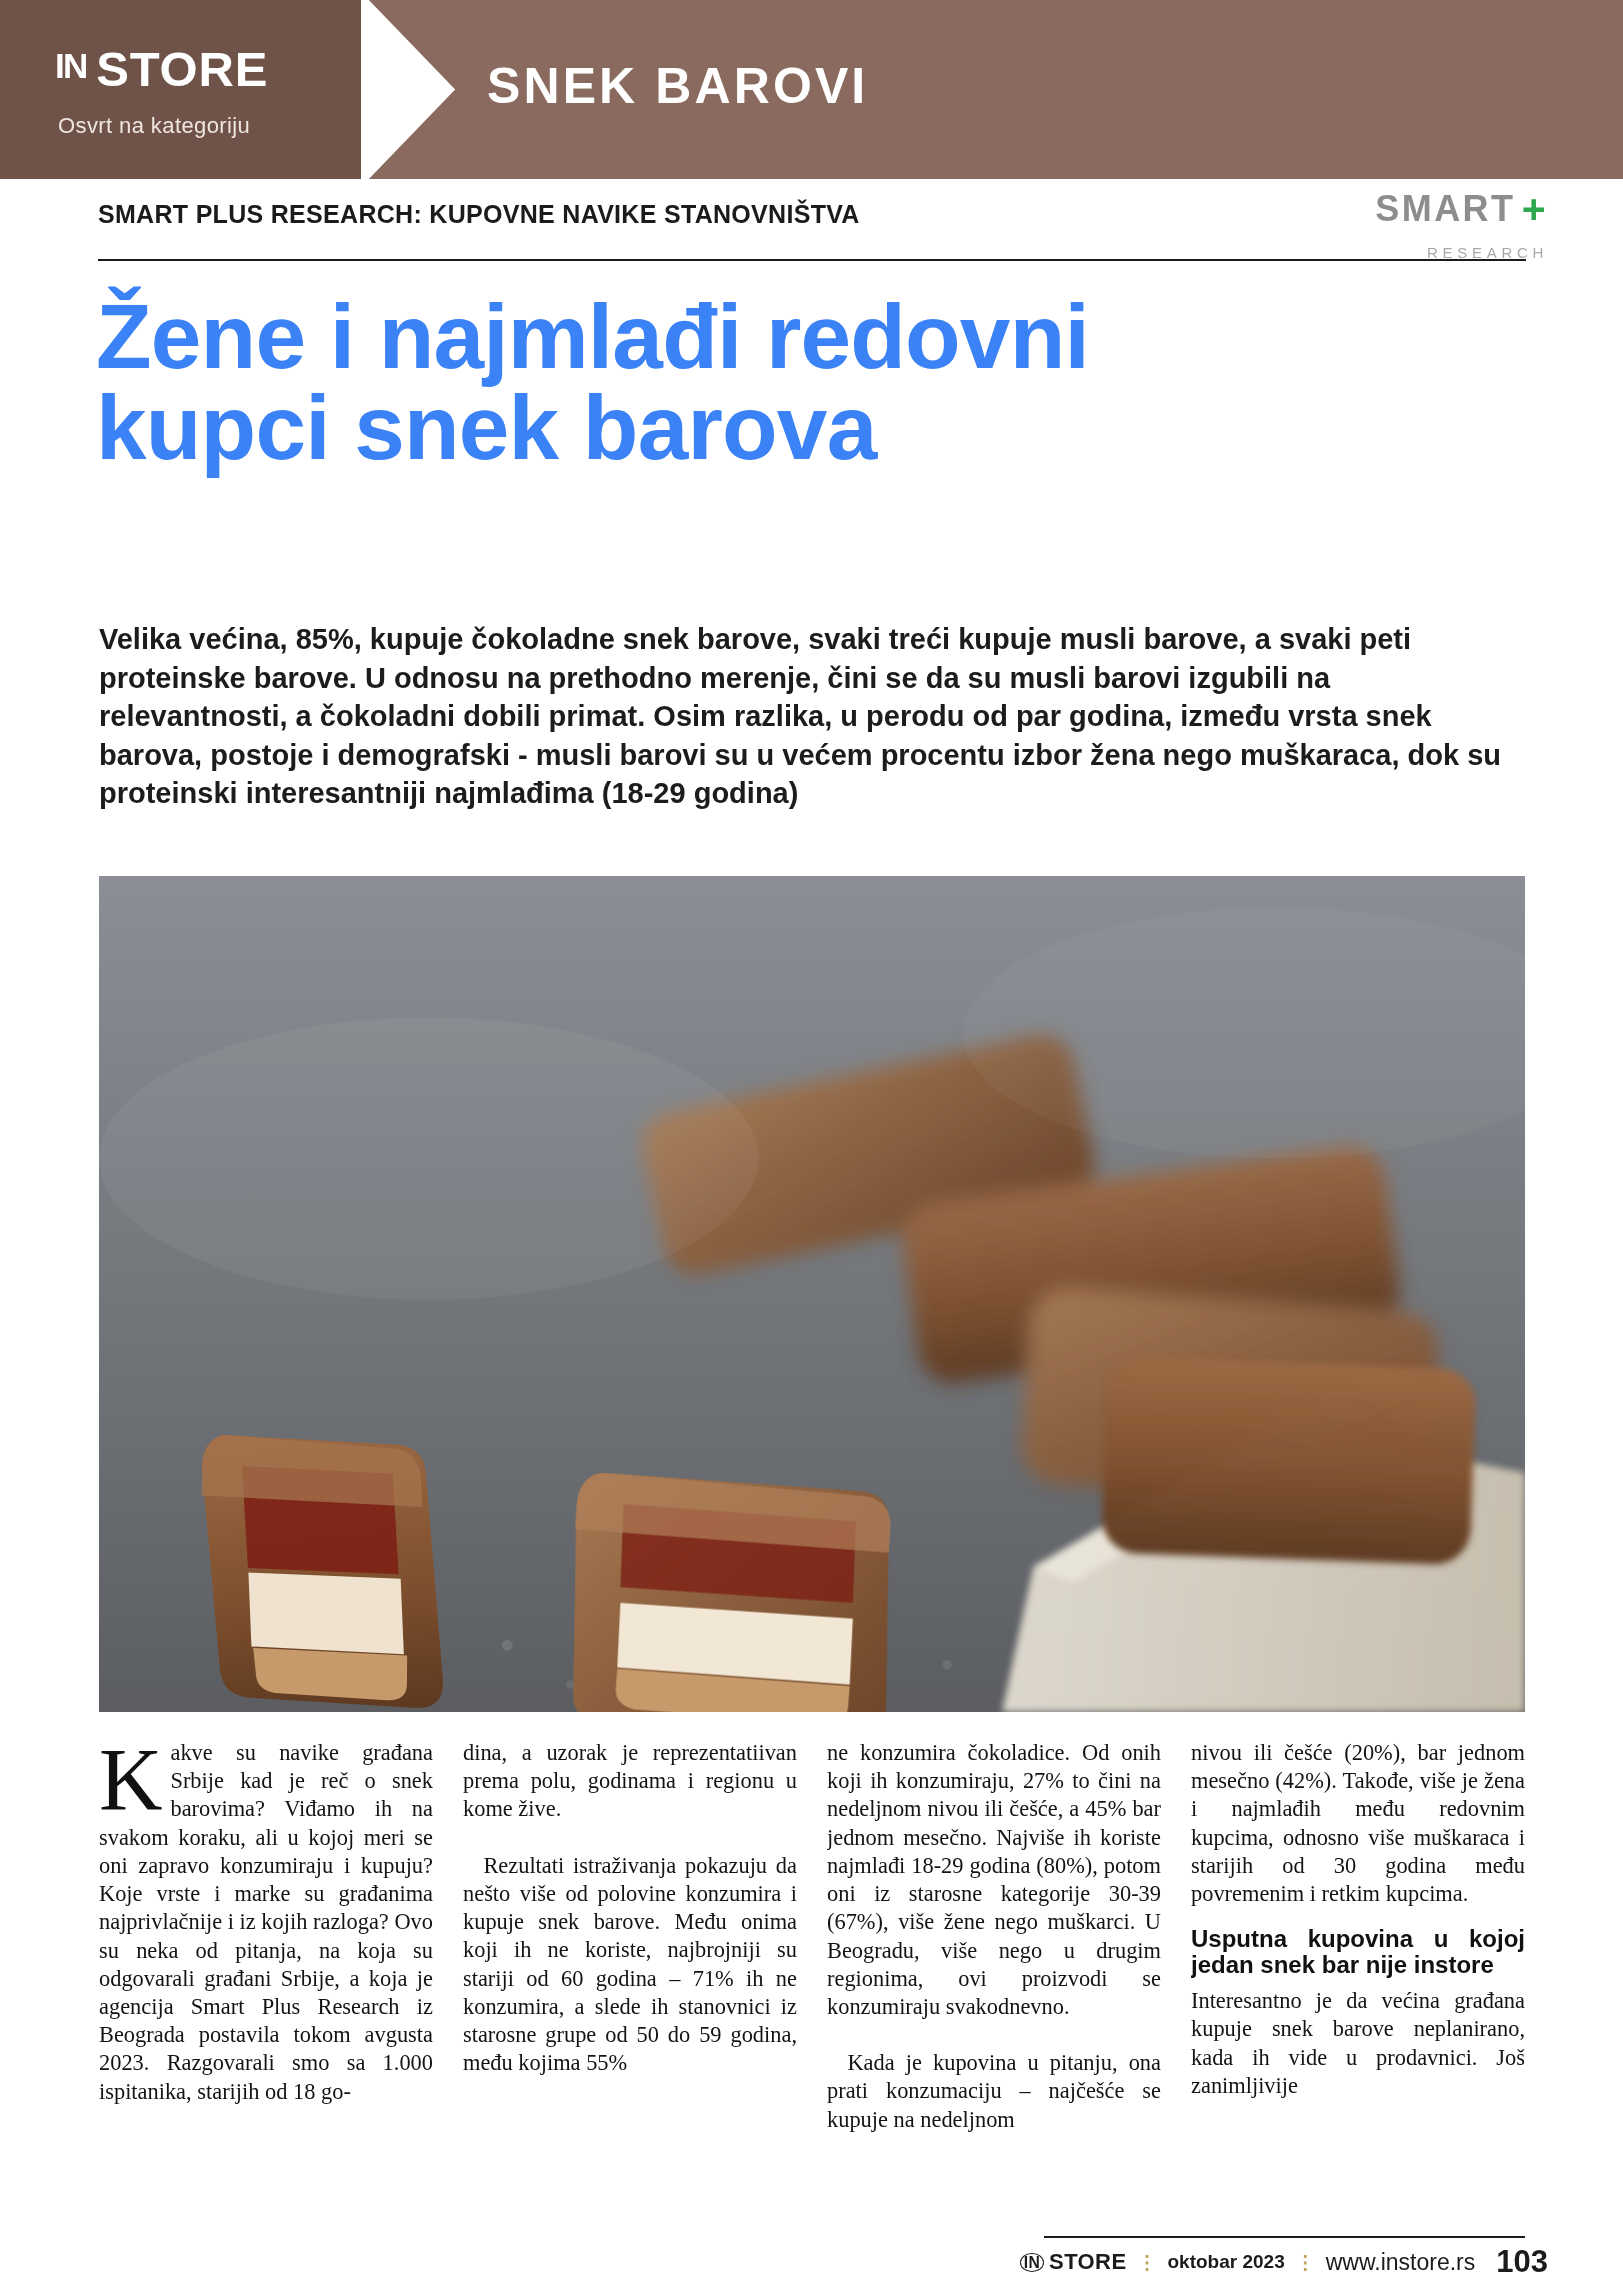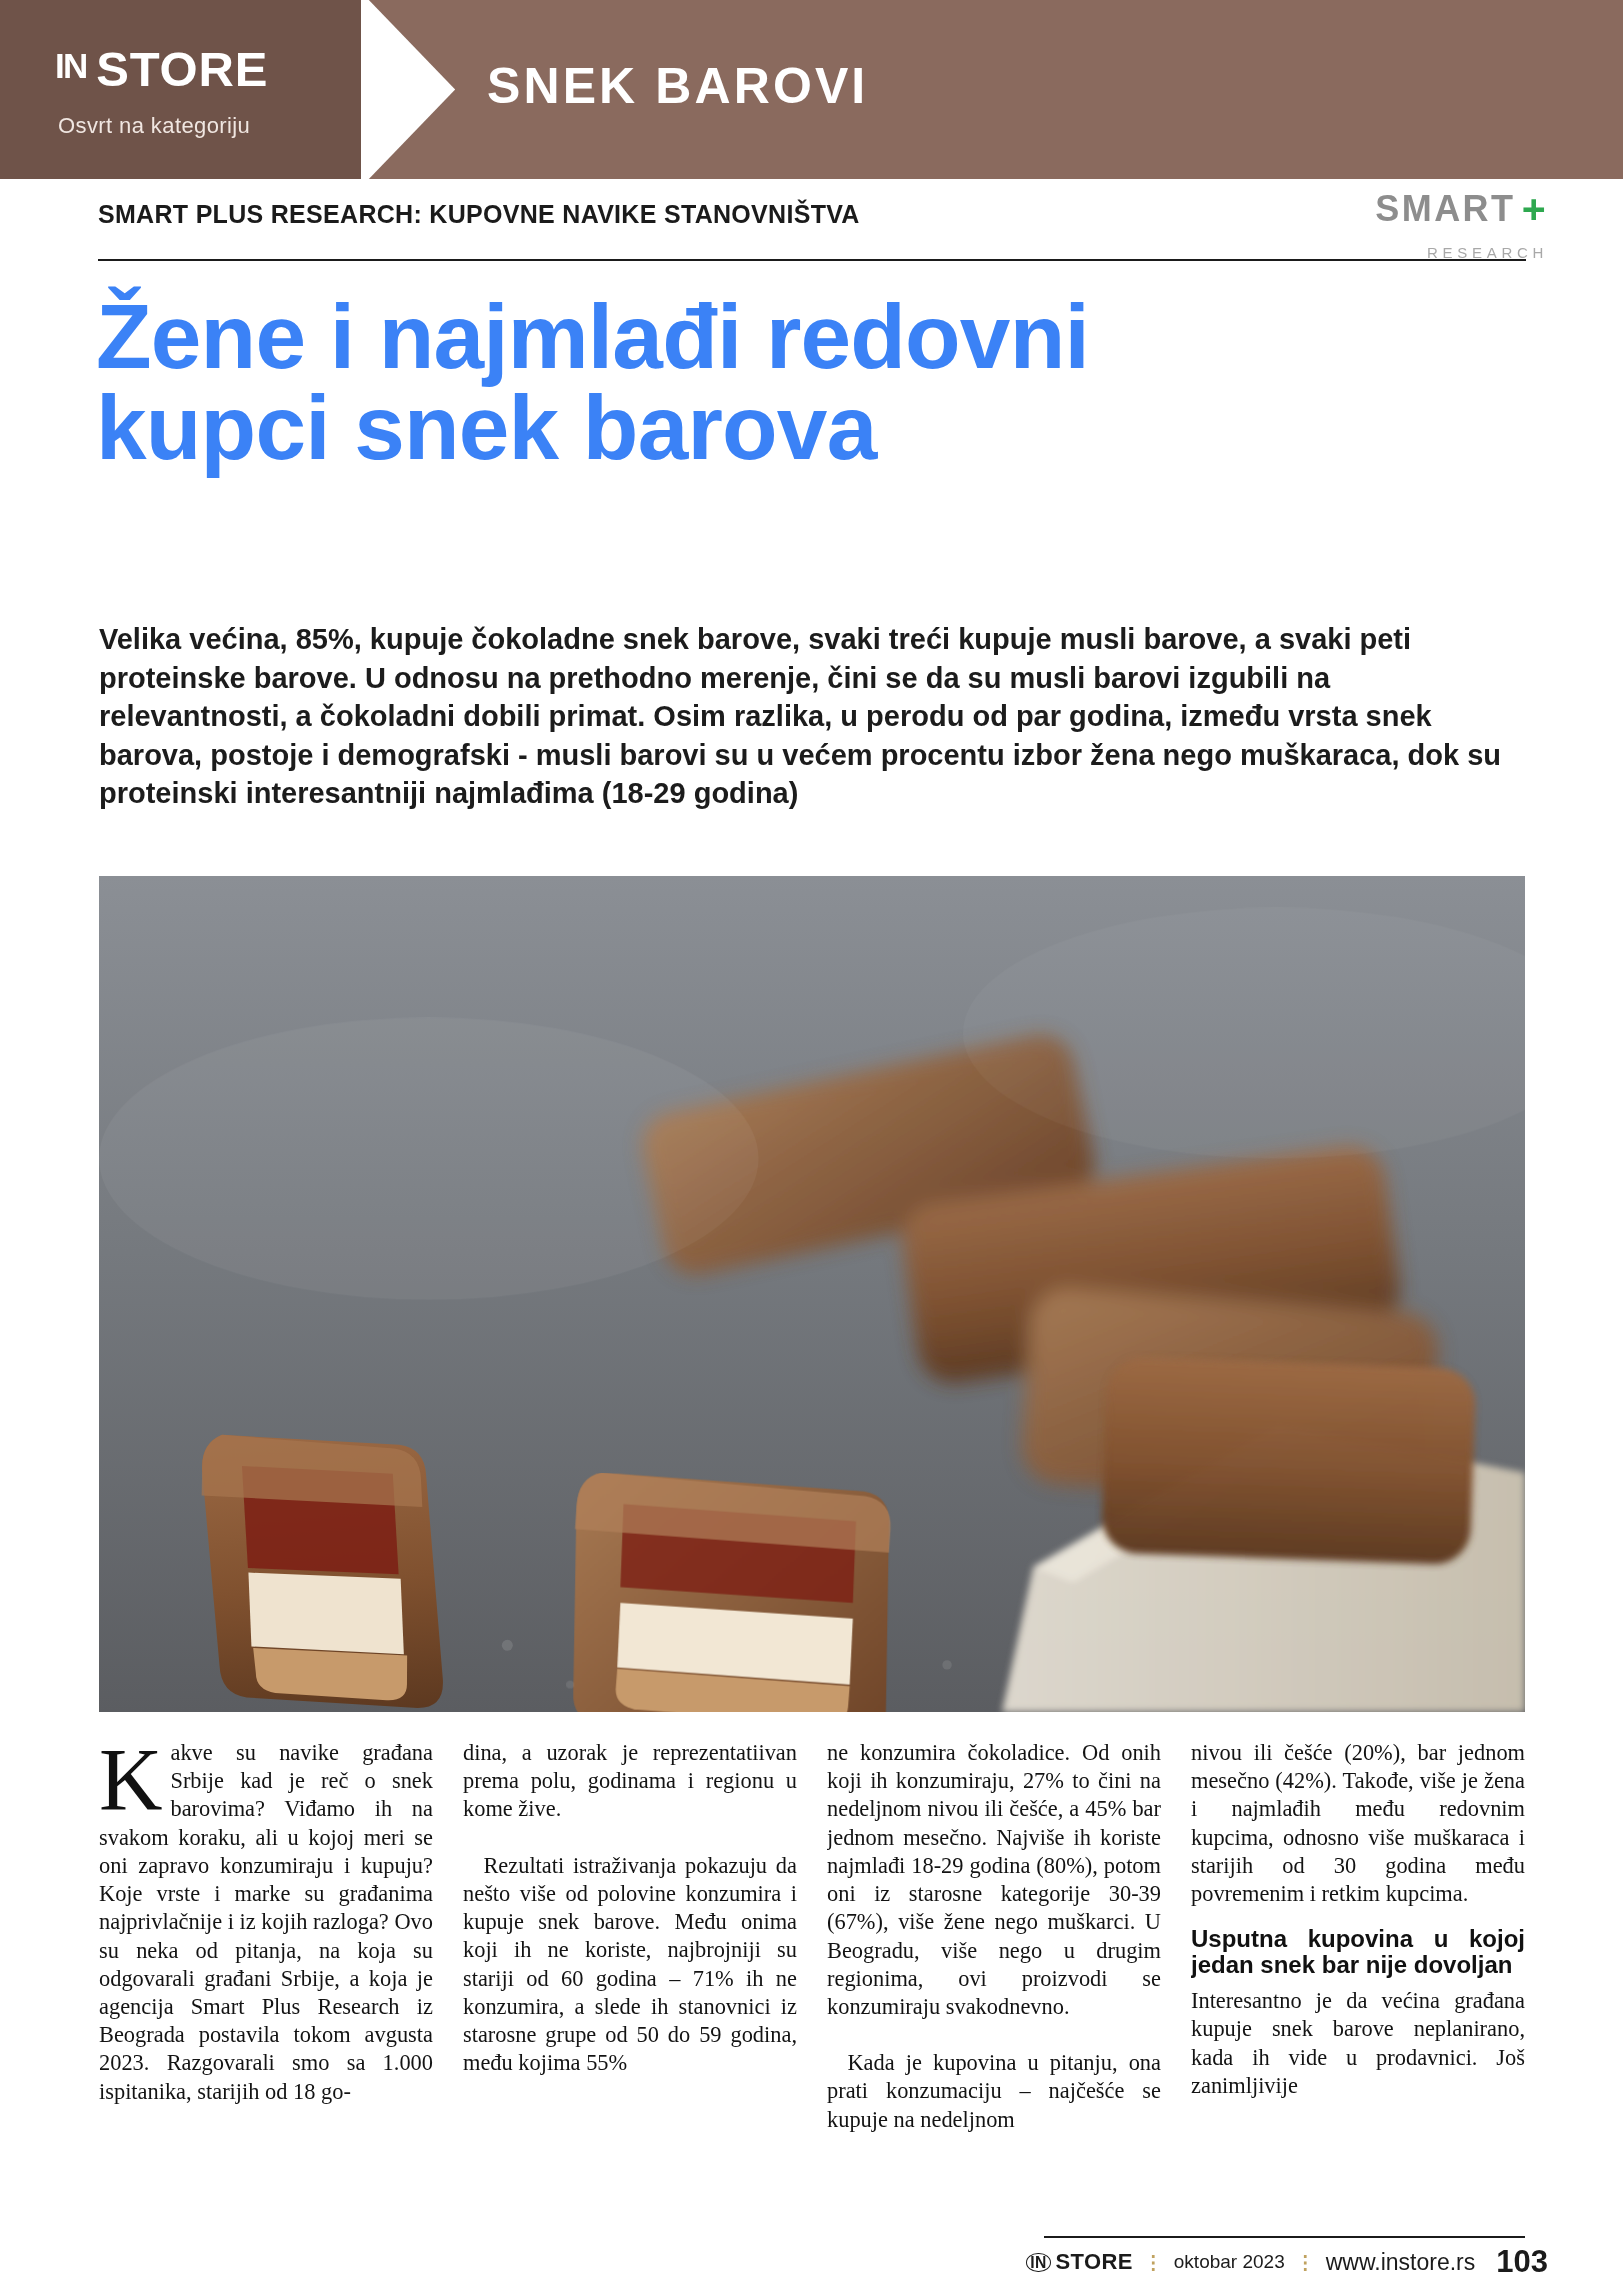--- a/index.html
+++ b/index.html
@@ -217,21 +217,21 @@
     gap: 4.7px;
   }
   .footer-in {
     font-size: 15.7px;
     border: 1.6px solid #1b1b1b;
     border-radius: 50%;
     padding: 0px 3.1px;
     line-height: 1.1;
   }
   .sep { color: #c0a25f; font-weight: bold; }
-  .footer-date { font-weight: normal; font-size: 19px; }
+  .footer-date { font-weight: bold; font-size: 19px; }
   .footer-site { font-size: 23px; }
   .page-num {
     font-size: 31px;
     font-weight: bold;
     margin-left: 10px;
   }
 </style>
 </head>
 <body>
 
@@ -350,21 +350,21 @@
     <p>Rezultati istraživanja pokazuju da nešto više od polovine konzumira i kupuje snek barove. Među onima koji ih ne koriste, najbrojniji su stariji od 60 godina – 71% ih ne konzumira, a slede ih stanovnici iz starosne grupe od 50 do 59 godina, među kojima 55%</p>
   </div>
 
   <div class="col">
     <p>ne konzumira čokoladice. Od onih koji ih konzumiraju, 27% to čini na nedeljnom nivou ili češće, a 45% bar jednom mesečno. Najviše ih koriste najmlađi 18-29 godina (80%), potom oni iz starosne kategorije 30-39 (67%), više žene nego muškarci. U Beogradu, više nego u drugim regionima, ovi proizvodi se konzumiraju svakodnevno.</p>
     <p>Kada je kupovina u pitanju, ona prati konzumaciju – najčešće se kupuje na nedeljnom</p>
   </div>
 
   <div class="col">
     <p>nivou ili češće (20%), bar jednom mesečno (42%). Takođe, više je žena i najmlađih među redovnim kupcima, odnosno više muškaraca i starijih od 30 godina među povremenim i retkim kupcima.</p>
-    <div class="subhead">Usputna kupovina u kojoj jedan snek bar nije dovoljan</div>
+    <div class="subhead">Usputna kupovina u kojoj jedan snek bar nije instore</div>
     <p>Interesantno je da većina građana kupuje snek barove neplanirano, kada ih vide u prodavnici. Još zanimljivije</p>
   </div>
 
 </div>
 
 <div class="footer">
   <div class="footer-rule"></div>
   <div class="footer-inner">
     <span class="footer-logo">
       <span class="footer-in">IN</span>

